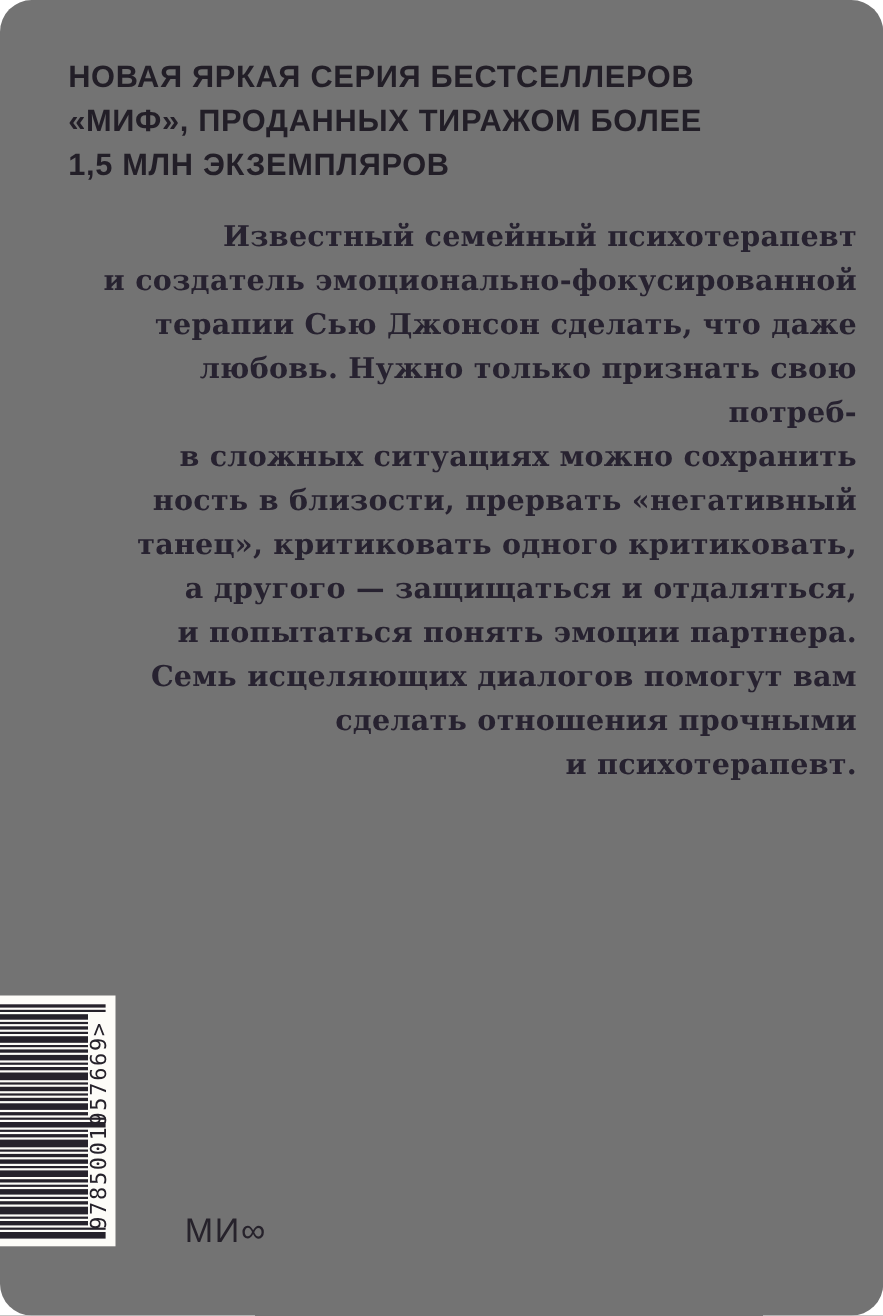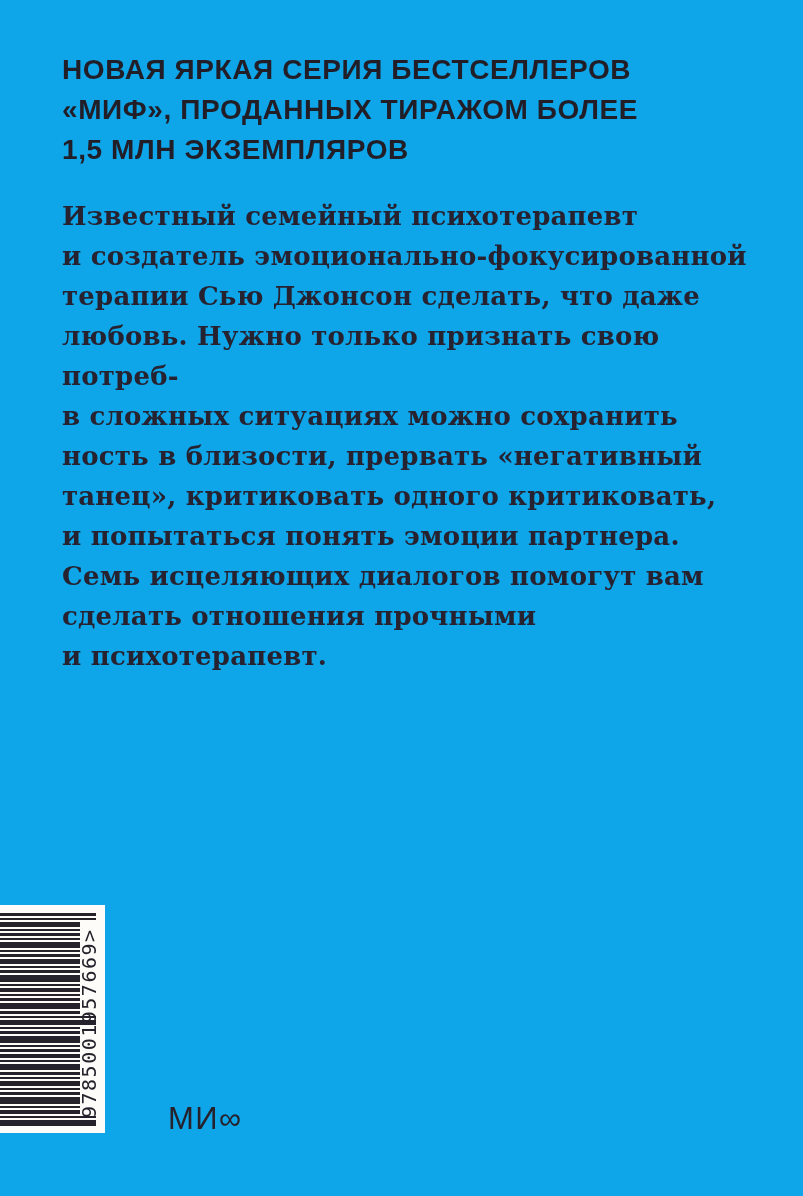--- a/index.html
+++ b/index.html
@@ -1,41 +1,43 @@
 <!DOCTYPE html>
 <html><head>
 <meta charset="utf-8">
 <style>
   html,body{margin:0;padding:0;}
   .cover{
     position:relative;
     width:803px;height:1196px;
-    background:#0ea5e9;
+    background:#737373;
     overflow:hidden;
     font-family:"Liberation Sans", sans-serif;
+    border-radius:29px;
   }
   .headline{
     position:absolute;
     left:62px;top:50px;right:30px;
     color:#221e27;
     font-family:"Liberation Sans", sans-serif;
     font-weight:800;
     font-size:28px;
     line-height:40px;
     letter-spacing:0.6px;
   }
   .body-text{
     position:absolute;
     left:62px;top:196px;right:24px;
     color:#272230;
     font-family:"DejaVu Serif", serif;
     font-weight:700;
     font-size:26px;
     line-height:40px;
     letter-spacing:0.2px;
+    text-align:right;
   }
   .barcode-box{
     position:absolute;
     left:0;top:905px;
     width:105px;height:228px;
     background:#fdfcf8;
   }
   .barcode-bars{
     position:absolute;
     left:0;top:8px;
@@ -81,20 +83,21 @@
   </div>
 
   <div class="body-text">
     <div>Известный семейный психотерапевт</div>
     <div>и создатель эмоционально-фокусированной</div>
     <div>терапии Сью Джонсон сделать, что даже</div>
     <div>любовь. Нужно только признать свою потреб-</div>
     <div>в сложных ситуациях можно сохранить</div>
     <div>ность в близости, прервать «негативный</div>
     <div>танец», критиковать одного критиковать,</div>
+    <div>а другого — защищаться и отдаляться,</div>
     <div>и попытаться понять эмоции партнера.</div>
     <div>Семь исцеляющих диалогов помогут вам</div>
     <div>сделать отношения прочными</div>
     <div>и психотерапевт.</div>
   </div>
 
   <div class="barcode-box">
     <div class="barcode-bars">
         <div class="bar long" style="top: 0px; height: 3px;"></div>
         <div class="bar long" style="top: 5px; height: 2px;"></div>

